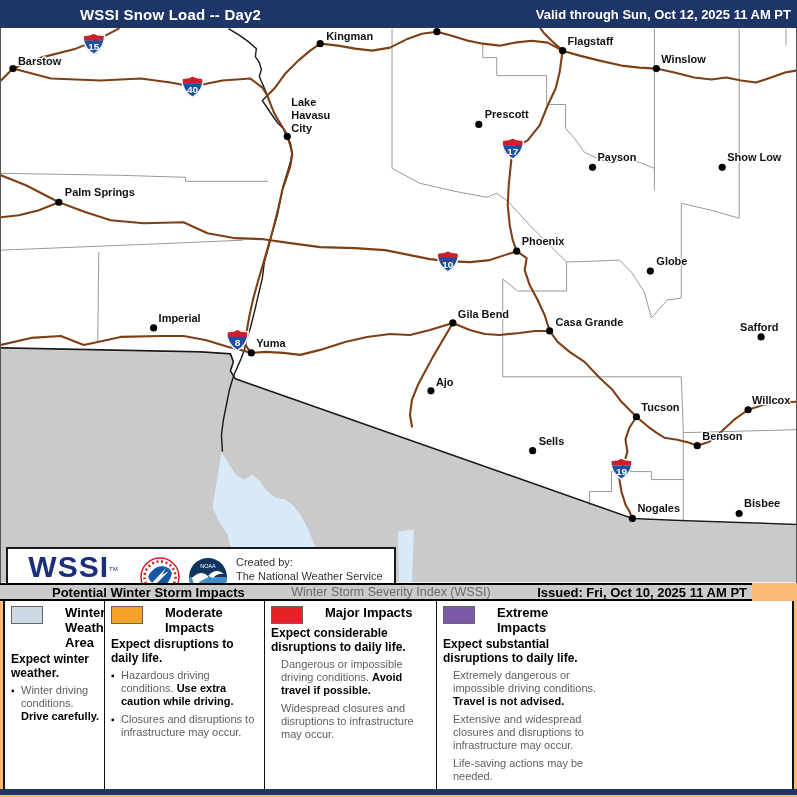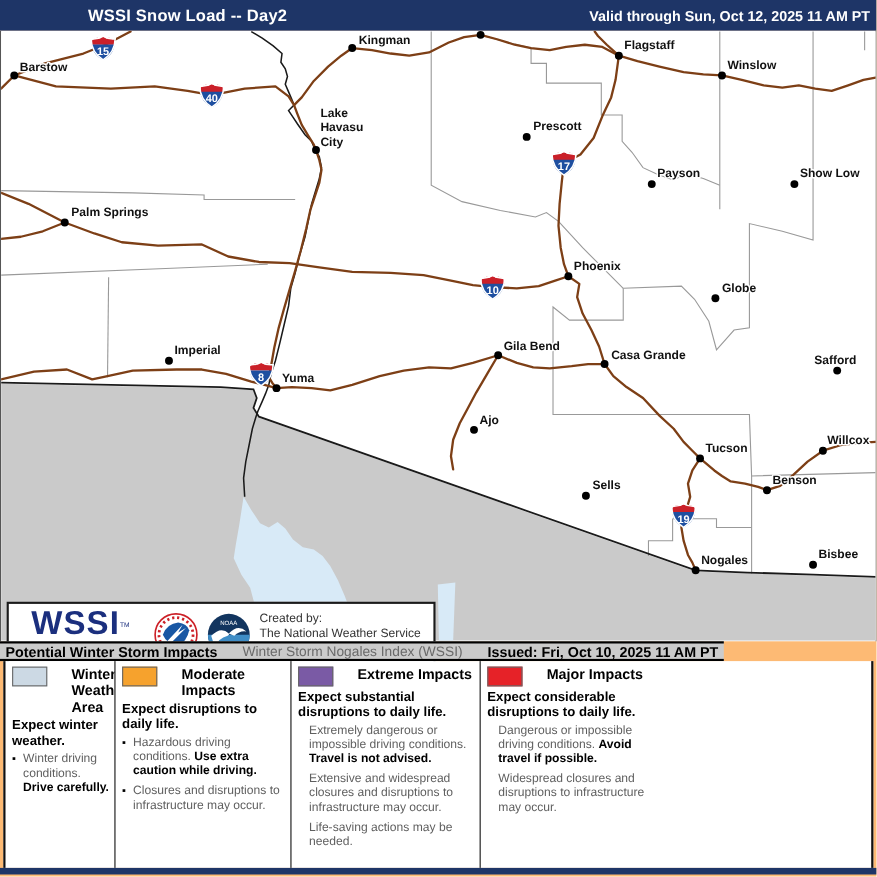--- a/index.html
+++ b/index.html
@@ -24,23 +24,23 @@
           padding:2px 6px;gap:8px;}
   #wssi-logo{width:118px;flex:0 0 auto;text-align:center;}
   #wssi-word{color:#1b2f7e;font-weight:bold;font-size:30px;line-height:26px;letter-spacing:1px;}
   #wssi-tm{font-size:6px;vertical-align:super;color:#1b2f7e;}
   #wssi-tag{color:#1b2f7e;font-weight:bold;font-size:7.6px;margin-top:1px;white-space:nowrap;}
   #wssi-strip{display:flex;height:7px;margin-top:2px;}
   #wssi-strip span{flex:1;}
   .logo-circ{flex:0 0 auto;}
   #credit-text{font-size:11px;color:#333;line-height:13.5px;}
   
-  #subhdr{position:absolute;left:0;top:583px;width:658px;height:18px;background:#cbcbcb;
+  #subhdr{position:absolute;left:0;top:583px;width:752px;height:18px;background:#cbcbcb;
           box-sizing:border-box;border-top:2px solid #000;border-bottom:2px solid #000;
-          display:flex;align-items:center;}
+          display:flex;align-items:flex-start;padding-left:47px;}
   #subhdr .s1{font-size:13px;font-weight:bold;color:#000;padding-left:5px;flex:0 0 auto;}
   #subhdr .s2{font-size:12.5px;color:#6a6a6a;flex:1;text-align:center;}
   #subhdr .s3{font-size:13px;font-weight:bold;color:#000;padding-right:5px;flex:0 0 auto;}
   
   #legend{position:absolute;left:3px;top:601px;width:791px;height:188px;box-sizing:border-box;
           border-left:2px solid #111;border-right:2px solid #111;display:flex;background:#fff;}
   .lg-col{box-sizing:border-box;padding:4px 4px 2px 6px;border-right:1.5px solid #111;overflow:hidden;}
   .lg-col:last-child{border-right:none;}
   .lg-head{display:flex;align-items:flex-start;gap:22px;margin-bottom:2px;}
   .lg-sw{flex:0 0 30px;height:16px;border:1.5px solid #666;margin-top:1px;}
@@ -279,57 +279,57 @@
       <div id="credit-text">
         <div>Created by:</div>
         <div>The National Weather Service</div>
         <div>Weather Prediction Center</div>
       </div>
     </div>
   </div>
 
   <div id="subhdr">
     <span class="s1">Potential Winter Storm Impacts</span>
-    <span class="s2">Winter Storm Nogales Index (WSSI)</span>
+    <span class="s2">Winter Storm Severity Index (WSSI)</span>
     <span class="s3">Issued: Fri, Oct 10, 2025 11 AM PT</span>
   </div>
 
   <div id="legend">
       <div class="lg-col">
         <div class="lg-head">
           <span class="lg-sw" style="background: rgb(204, 217, 228);"></span>
           <span class="lg-title">Winter Weather Area</span>
         </div>
         <div class="lg-intro">Expect winter weather.</div>
         <div class="lg-item bullet"><span class="gray">Winter driving conditions. </span><span class="bold">Drive carefully.</span></div>
       </div>
       <div class="lg-col">
         <div class="lg-head">
           <span class="lg-sw" style="background: rgb(246, 162, 45);"></span>
           <span class="lg-title">Moderate Impacts</span>
         </div>
         <div class="lg-intro">Expect disruptions to daily life.</div>
         <div class="lg-item bullet"><span class="gray">Hazardous driving conditions. </span><span class="bold">Use extra caution while driving.</span></div>
         <div class="lg-item bullet"><span class="gray">Closures and disruptions to infrastructure may occur.</span></div>
+      </div>
+      <div class="lg-col">
+        <div class="lg-head">
+          <span class="lg-sw" style="background: rgb(230, 34, 40);"></span>
+          <span class="lg-title">Major Impacts</span>
+        </div>
+        <div class="lg-intro">Expect considerable disruptions to daily life.</div>
+        <div class="lg-item plain"><span class="gray">Dangerous or impossible driving conditions. </span><span class="bold">Avoid travel if possible.</span></div>
+        <div class="lg-item plain"><span class="gray">Widespread closures and disruptions to infrastructure may occur.</span></div>
       </div>
       <div class="lg-col">
         <div class="lg-head">
           <span class="lg-sw" style="background: rgb(122, 90, 165);"></span>
           <span class="lg-title">Extreme Impacts</span>
         </div>
         <div class="lg-intro">Expect substantial disruptions to daily life.</div>
         <div class="lg-item plain"><span class="gray">Extremely dangerous or impossible driving conditions. </span><span class="bold">Travel is not advised.</span></div>
         <div class="lg-item plain"><span class="gray">Extensive and widespread closures and disruptions to infrastructure may occur.</span></div>
         <div class="lg-item plain"><span class="gray">Life-saving actions may be needed.</span></div>
       </div>
-      <div class="lg-col">
-        <div class="lg-head">
-          <span class="lg-sw" style="background: rgb(230, 34, 40);"></span>
-          <span class="lg-title">Major Impacts</span>
-        </div>
-        <div class="lg-intro">Expect considerable disruptions to daily life.</div>
-        <div class="lg-item plain"><span class="gray">Dangerous or impossible driving conditions. </span><span class="bold">Avoid travel if possible.</span></div>
-        <div class="lg-item plain"><span class="gray">Widespread closures and disruptions to infrastructure may occur.</span></div>
-      </div>
     </div>
   <div id="navybar"></div>
 
 </div>
 
 </body></html>

